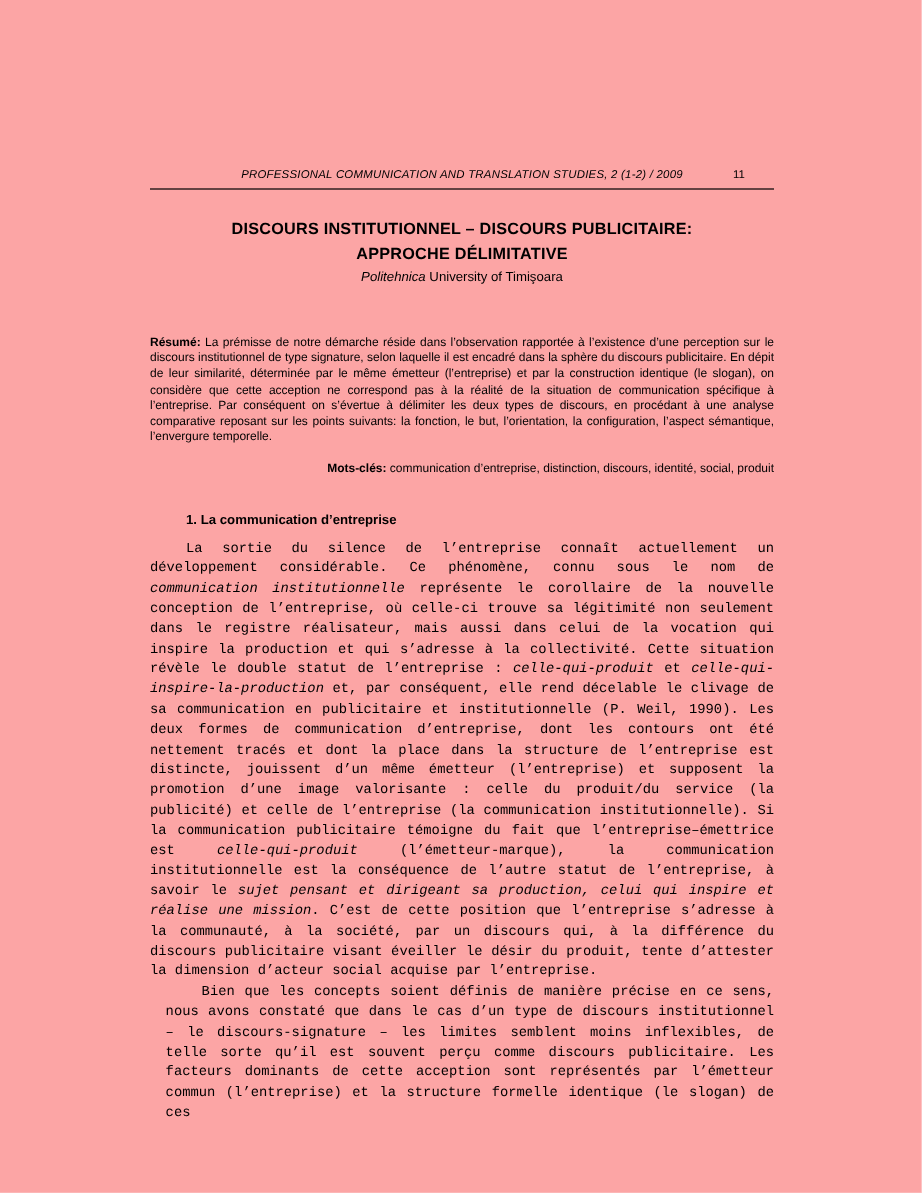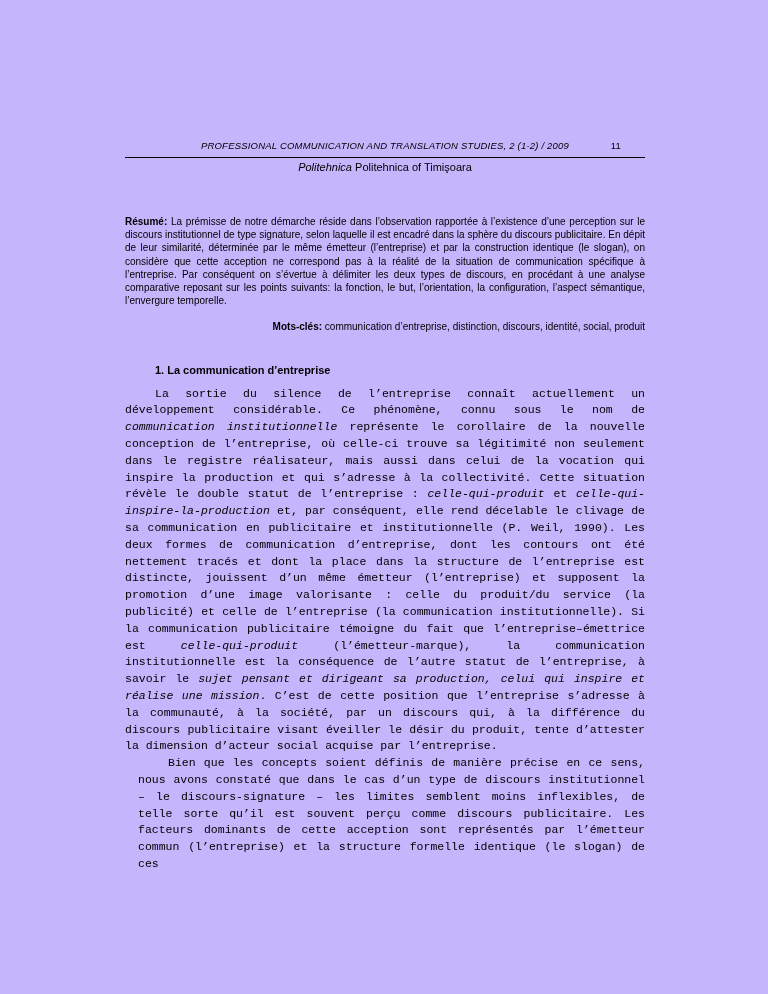--- a/index.html
+++ b/index.html
@@ -12,21 +12,21 @@
     height: 994px;
     position: relative;
     overflow: hidden;
     font-family: "Liberation Sans", sans-serif;
     color: #000000;
     -webkit-font-smoothing: antialiased;
   }
   .page {
     position: absolute;
     inset: 0;
-    background: #c4b5fd;
+    background: #fca5a5;
   }
   .content {
     position: absolute;
     left: 125px;
     top: 140px;
     width: 520px;
   }
   .header {
     position: relative;
     text-align: center;
@@ -98,24 +98,28 @@
 <body>
 
 <div class="page">
   <div class="content">
 
     <div class="header">
       <span>PROFESSIONAL COMMUNICATION AND TRANSLATION STUDIES, 2 (1-2) / 2009</span>
       <span class="page-num">11</span>
     </div>
 
+    <h1 class="title">
+      <span>DISCOURS INSTITUTIONNEL – DISCOURS PUBLICITAIRE:</span><br>
+      <span>APPROCHE DÉLIMITATIVE</span>
+    </h1>
 
 
     <div class="affiliation">
-      <span class="it">Politehnica</span><span> Politehnica of Timişoara</span>
+      <span class="it">Politehnica</span><span> University of Timişoara</span>
     </div>
 
     <p class="abstract">
       <b>Résumé:</b><span> La prémisse de notre démarche réside dans l’observation rapportée à l’existence d’une perception sur le discours institutionnel de type signature, selon laquelle il est encadré dans la sphère du discours publicitaire. En dépit de leur similarité, déterminée par le même émetteur (l’entreprise) et par la construction identique (le slogan), on considère que cette acception ne correspond pas à la réalité de la situation de communication spécifique à l’entreprise. Par conséquent on s’évertue à délimiter les deux types de discours, en procédant à une analyse comparative reposant sur les points suivants: la fonction, le but, l’orientation, la configuration, l’aspect sémantique, l’envergure temporelle.</span>
     </p>
 
     <p class="keywords">
       <b>Mots-clés:</b><span> communication d’entreprise, distinction, discours, identité, social, produit</span>
     </p>
 

